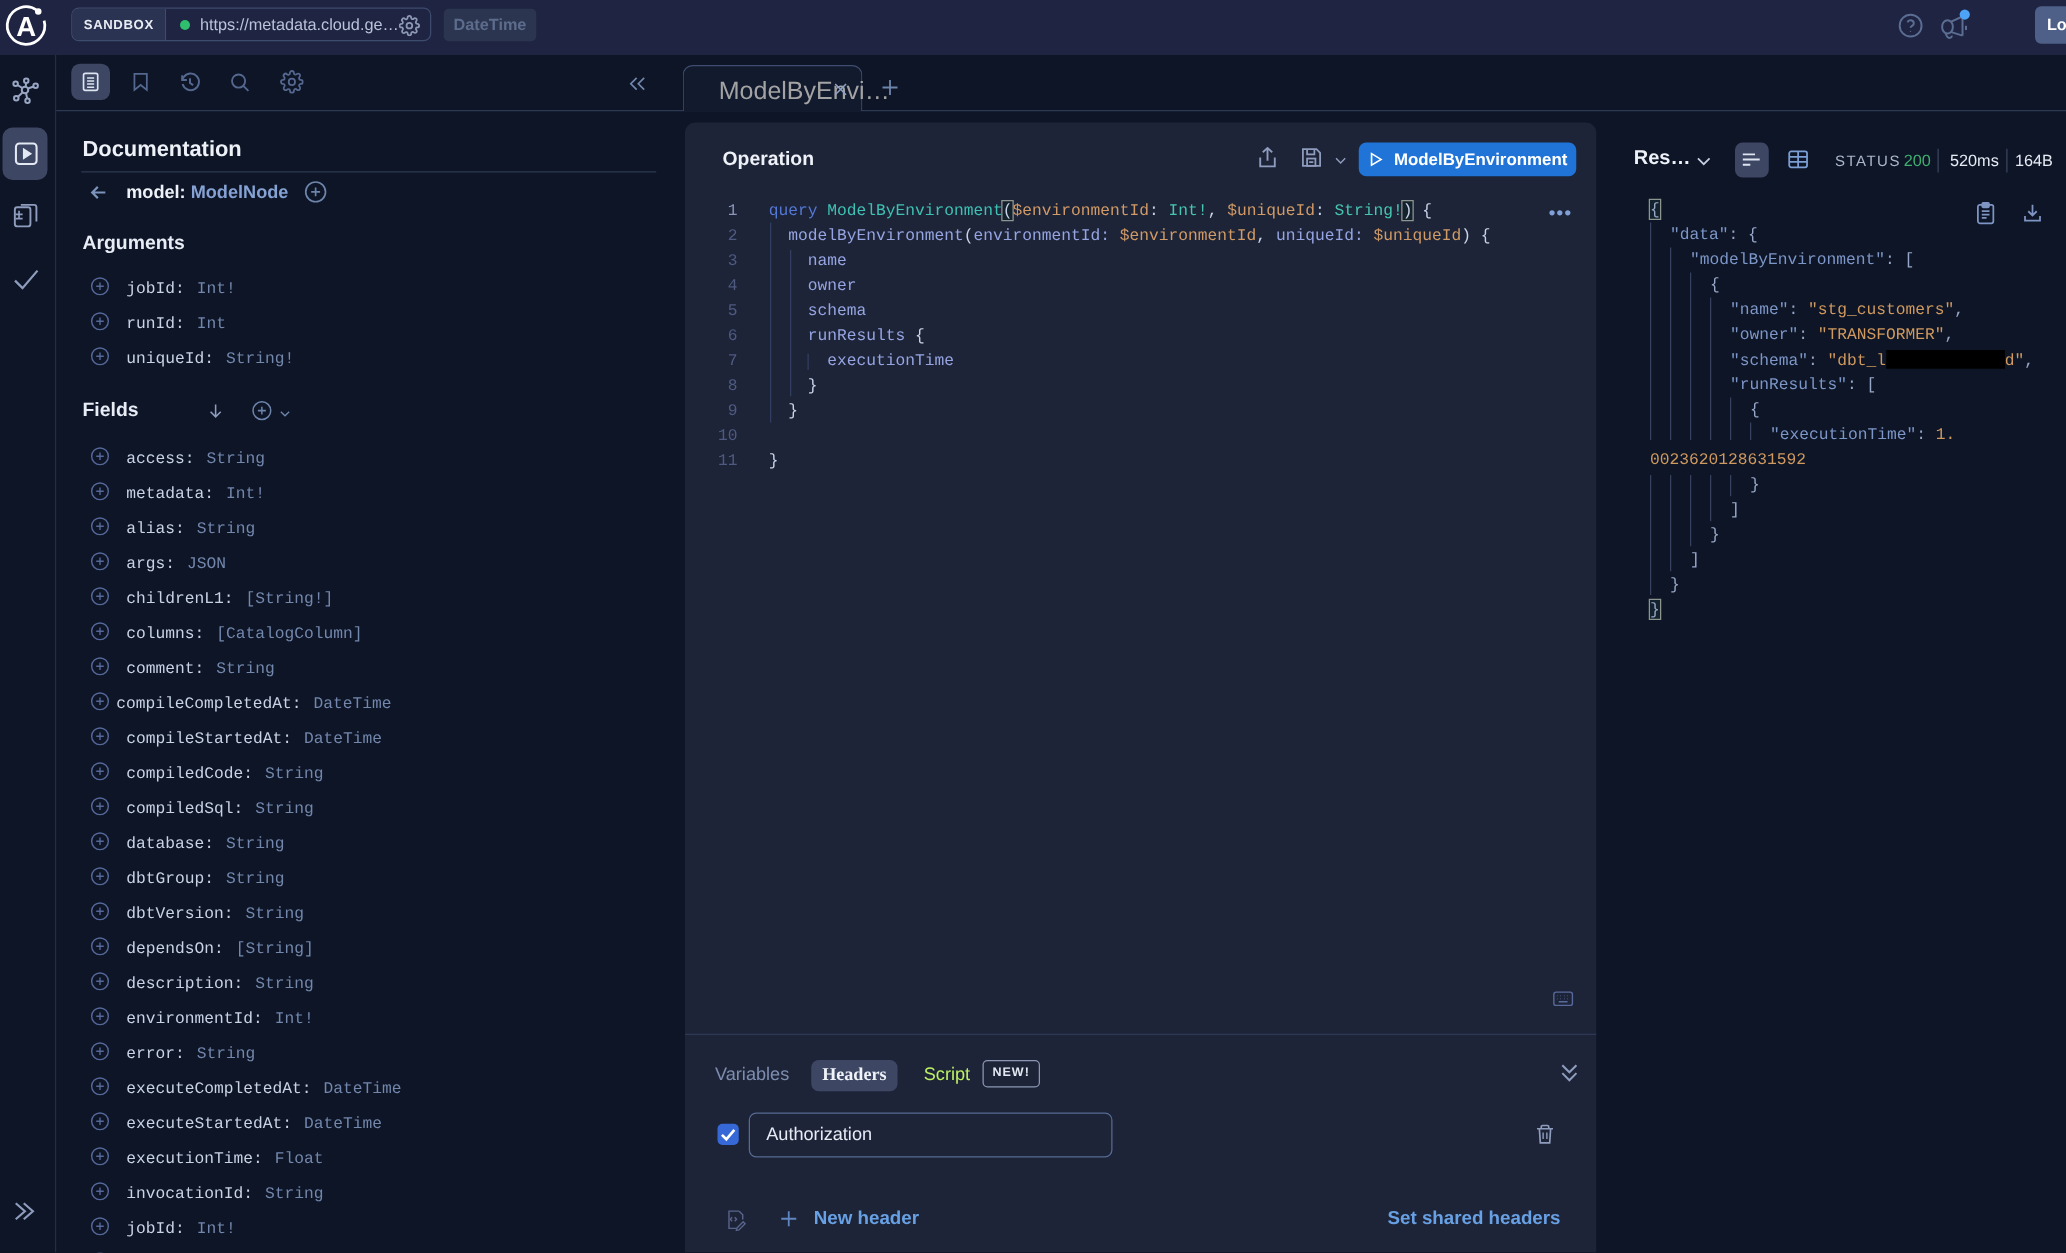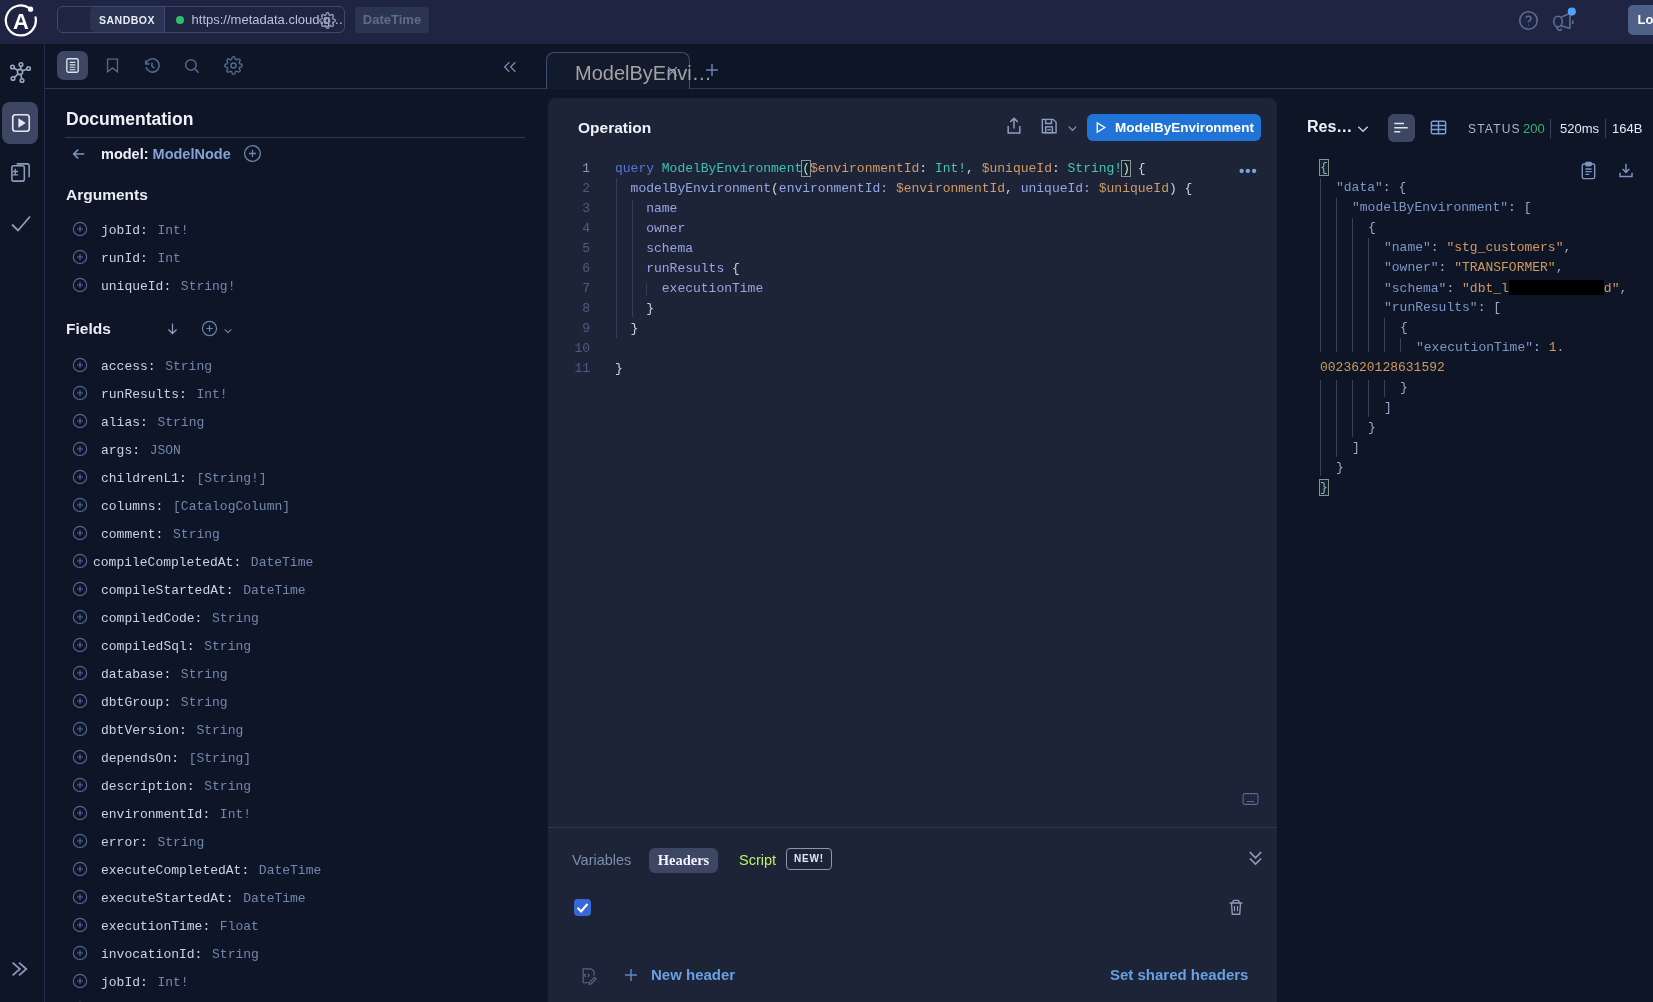--- a/index.html
+++ b/index.html
@@ -4,21 +4,21 @@
 <style>
 * { margin:0; padding:0; box-sizing:border-box; }
 html,body { width:1653px; height:1002px; overflow:hidden; background:#0d1526; font-family:"Liberation Sans", sans-serif; }
 .abs { position:absolute; }
 #stage { position:relative; width:1653px; height:1002px; background:#0d1526; }
 .mono { font-family:"Liberation Mono", monospace; }
 
 
 #topbar { position:absolute; left:0; top:0; width:1653px; height:44px; background:#1e2441; }
 #chip { position:absolute; left:57px; top:6px; width:288px; height:27px; border:1px solid #3d4b6e; border-radius:6px; display:flex; align-items:center; }
-#chiplabel { height:100%; background:#2a3351; border-right:1px solid #3d4b6e; border-radius:5px 0 0 5px; display:flex; align-items:center; padding:0 9px; color:#e8ecf4; font-size:10.5px; font-weight:bold; letter-spacing:0.5px;margin-left:32px; }
+#chiplabel { height:100%; background:#2a3351; border-right:1px solid #3d4b6e; border-radius:5px 0 0 5px; display:flex; align-items:center; padding:0 9px; color:#e8ecf4; font-size:10.5px; font-weight:bold; letter-spacing:0.5px; }
 #chipdot { width:8px; height:8px; border-radius:50%; background:#2fbd6e; margin-left:11px; }
 #chipurl { color:#b9c3d9; font-size:13px; margin-left:8px; white-space:nowrap; width:162px; overflow:hidden; text-overflow:ellipsis; }
 #pubbtn { position:absolute; left:355px; top:7px; width:74px; height:26px; background:#2b3550; border-radius:4px; color:#5d6c8c; font-size:13px; font-weight:bold; text-align:center; line-height:26px; }
 #loginbtn { position:absolute; left:1588px; top:5px; width:58px; height:30px; background:#4e5f88; border-radius:5px; color:#ffffff; font-size:13px; font-weight:bold; text-align:center; line-height:30px;margin-left:40px; }
 
 
 #rail { position:absolute; left:0; top:44px; width:45px; height:958px; background:#0d1526; border-right:1px solid #232d49; }
 #railsel { position:absolute; left:2px; top:58px; width:36px; height:42px; background:#3d4764; border-radius:8px; }
 
 
@@ -202,21 +202,21 @@
       </svg>
     <svg class="abs" style="left:27px;top:268px" width="16" height="16" viewBox="0 0 24 24" fill="none" stroke="#56689a" stroke-width="1.7">
         <circle cx="12" cy="12" r="10"></circle>
         <path d="M12 7.5 v9 M7.5 12 h9"></path>
       </svg>
     <div class="abs mono" style="left:56px;top:268px"><span class="fn">access:</span> <span class="ft">String</span></div>
     <svg class="abs" style="left:27px;top:296px" width="16" height="16" viewBox="0 0 24 24" fill="none" stroke="#56689a" stroke-width="1.7">
         <circle cx="12" cy="12" r="10"></circle>
         <path d="M12 7.5 v9 M7.5 12 h9"></path>
       </svg>
-    <div class="abs mono" style="left:56px;top:296px"><span class="fn">runResults:</span> <span class="ft">Int!</span></div>
+    <div class="abs mono" style="left:56px;top:296px"><span class="fn">metadata:</span> <span class="ft">Int!</span></div>
     <svg class="abs" style="left:27px;top:324px" width="16" height="16" viewBox="0 0 24 24" fill="none" stroke="#56689a" stroke-width="1.7">
         <circle cx="12" cy="12" r="10"></circle>
         <path d="M12 7.5 v9 M7.5 12 h9"></path>
       </svg>
     <div class="abs mono" style="left:56px;top:324px"><span class="fn">alias:</span> <span class="ft">String</span></div>
     <svg class="abs" style="left:27px;top:352px" width="16" height="16" viewBox="0 0 24 24" fill="none" stroke="#56689a" stroke-width="1.7">
         <circle cx="12" cy="12" r="10"></circle>
         <path d="M12 7.5 v9 M7.5 12 h9"></path>
       </svg>
     <div class="abs mono" style="left:56px;top:352px"><span class="fn">args:</span> <span class="ft">JSON</span></div>
@@ -374,20 +374,23 @@
     <div class="abs" style="left:191px;top:754px;font-size:14.5px;color:#bef264">Script</div>
     <div class="abs" style="left:238px;top:750px;height:22px;border:1px solid #8b97b2;border-radius:4px;color:#e2e7f0;font-size:10px;font-weight:bold;letter-spacing:0.8px;line-height:20px;padding:0 7px">NEW!</div>
     <svg class="abs" style="left:699px;top:751px" width="17" height="19" viewBox="0 0 24 26" fill="none" stroke="#8e9cbd" stroke-width="2.3">
         <path d="M4 4 l8 8 8-8 M4 13 l8 8 8-8"></path>
       </svg>
     <div class="abs" style="left:26px;top:801px;width:17px;height:17px;background:#3668d8;border-radius:4px">
         <svg width="17" height="17" viewBox="0 0 24 24" fill="none" stroke="#fff" stroke-width="3">
           <path d="M5 12.5 L10 17.5 L19 7"></path>
         </svg>
       </div>
+    <div class="inp" style="left:51px;top:792px;width:291px">
+        <div class="abs" style="left:13px;top:9px;font-size:14.5px;color:#e6ebf4">Authorization</div>
+      </div>
     <svg class="abs" style="left:679px;top:800px" width="18" height="19" viewBox="0 0 24 24" fill="none" stroke="#8e9cbd" stroke-width="1.8">
         <path d="M3.5 6 h17 M8 6 V4 a1.5 1.5 0 0 1 1.5-1.5 h5 A1.5 1.5 0 0 1 16 4 v2 M6 6 l1 15 h10 l1-15"></path>
         <path d="M10 10 v7 M14 10 v7" stroke-width="1.5"></path>
       </svg>
     <svg class="abs" style="left:32px;top:869px" width="17" height="18" viewBox="0 0 24 25" fill="none" stroke="#58648a" stroke-width="1.6">
         <path d="M16 2.5 H4.5 V22 h8"></path>
         <path d="M16 2.5 l4 4 V12"></path>
         <path d="M8 9.5 l-2 2.2 2 2.2 M11 9.5 l2 2.2 -2 2.2"></path>
         <path d="M13.5 21.5 l7-7 2.2 2.2 -7 7 -2.8.6 z"></path>
       </svg>

